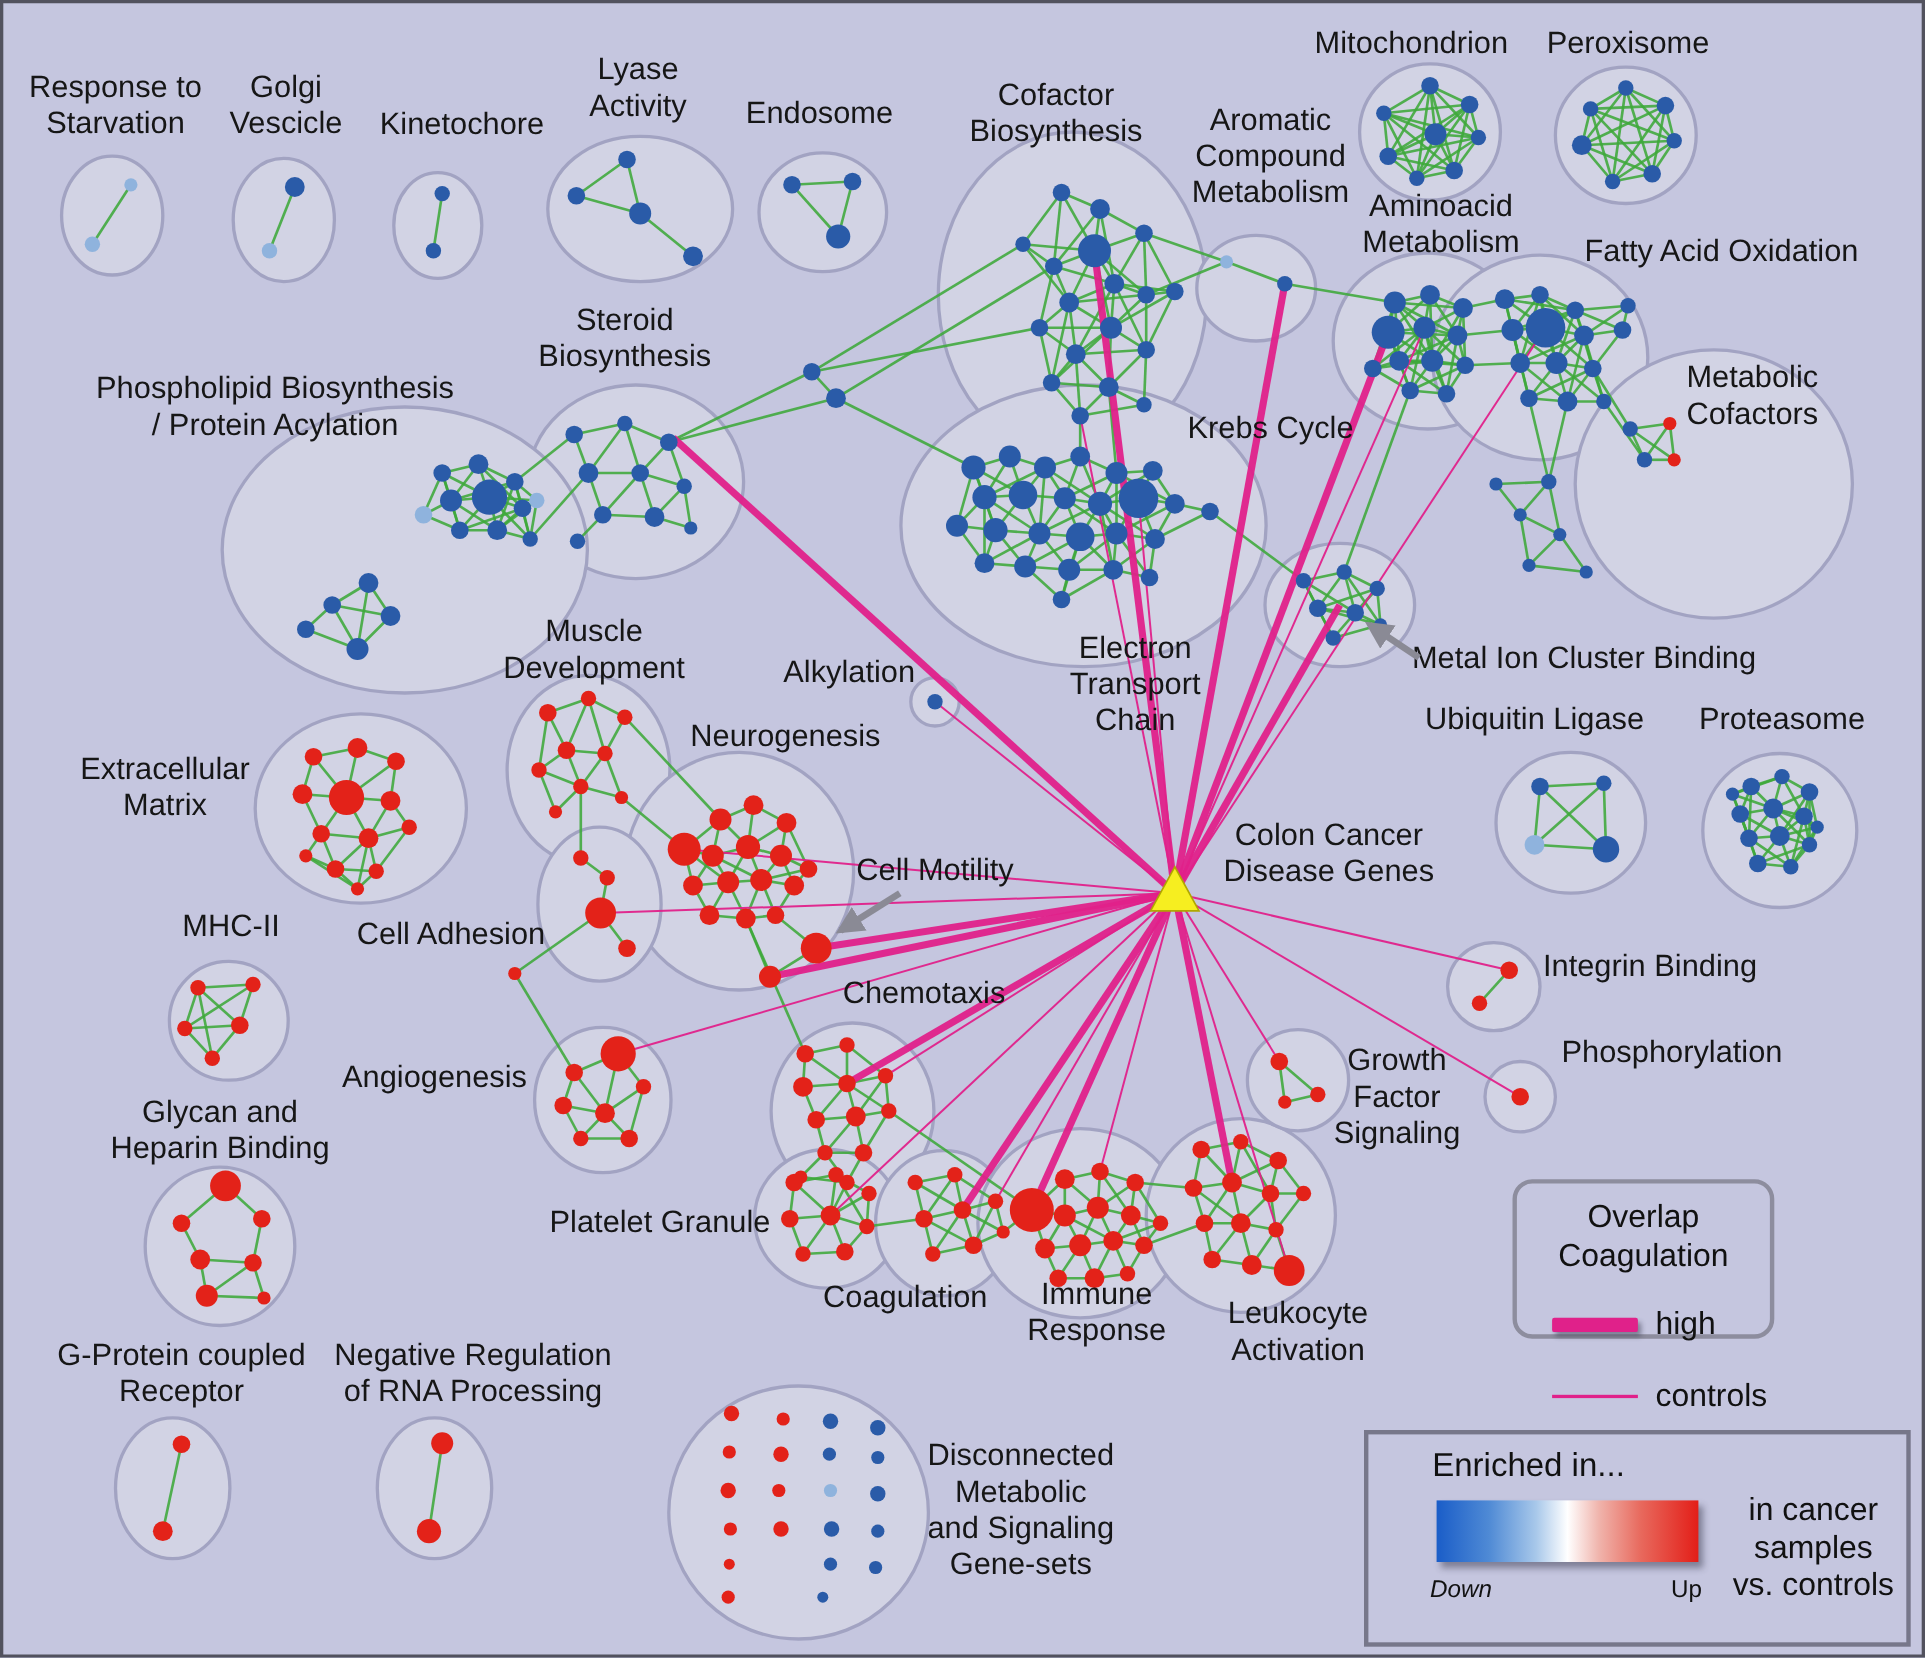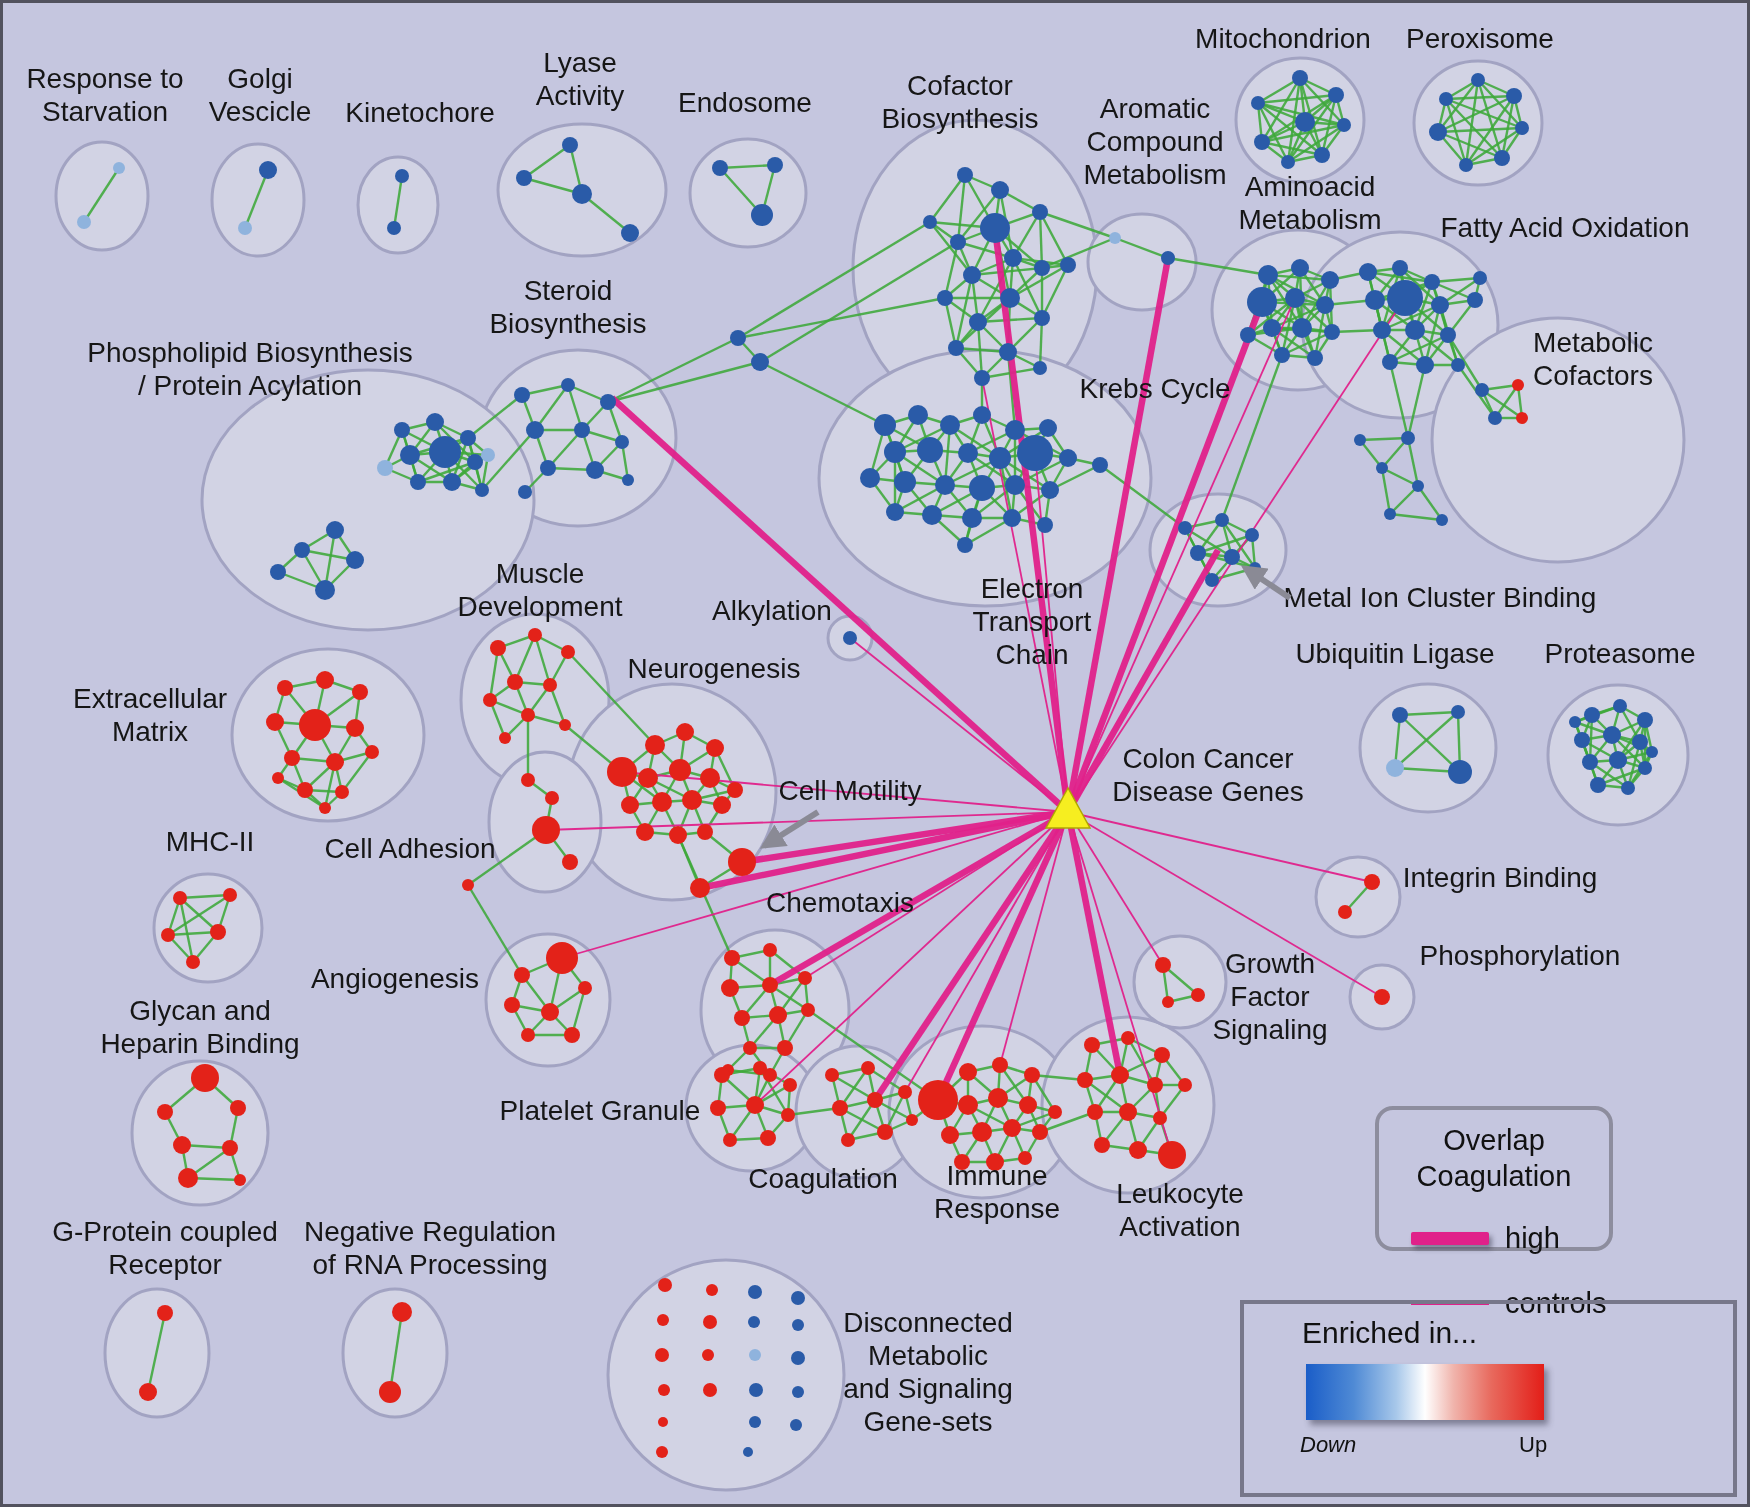--- a/index.html
+++ b/index.html
@@ -3,21 +3,21 @@
 <meta charset="utf-8">
 <style>
   html,body{margin:0;padding:0;background:#c5c6df;}
   #figure{position:relative;width:1750px;height:1507px;background:#c5c6df;overflow:hidden;
           box-shadow:inset 0 0 0 3px #52525e;font-family:"Liberation Sans",sans-serif;}
   #net{position:absolute;left:0;top:0;width:1750px;height:1507px;}
   .cl{fill:#d2d3e4;stroke:#a2a3c2;stroke-width:3;}
   .ge{stroke:#3da83a;stroke-width:2.4;stroke-opacity:.88;fill:none;}
   .lbl{font-family:"Liberation Sans",sans-serif;font-size:28px;fill:#161616;}
   .legend{position:absolute;color:#111;}
-  .legend-overlap{left:1375px;top:1072px;width:238px;height:145px;border:4px solid #8d8d9e;border-radius:18px;box-sizing:border-box;margin-top:34px;}
+  .legend-overlap{left:1375px;top:1072px;width:238px;height:145px;border:4px solid #8d8d9e;border-radius:18px;box-sizing:border-box;}
   .lo-title{padding-top:12px;text-align:center;font-size:29px;line-height:36px;}
   .lo-row{display:flex;align-items:center;gap:16px;padding-left:32px;margin-top:28px;}
   .lo-row+.lo-row{margin-top:32px;}
   .lo-bar{display:inline-block;background:#e0218a;}
   .lo-bar-high{width:78px;height:13px;border-radius:2px;box-shadow:3px 4px 5px rgba(40,40,60,.45);}
   .lo-bar-moderate{width:78px;height:3px;}
   .lo-label{font-size:29px;}
   .legend-enriched{left:1240px;top:1300px;width:497px;height:197px;border:4px solid #77778a;box-sizing:border-box;}
   .le-title{position:absolute;left:58px;top:12px;width:244px;font-size:30px;}
   .le-gradient{position:absolute;left:62px;top:60px;width:238px;height:56px;
@@ -1184,14 +1184,19 @@
       <span class="lo-bar lo-bar-moderate"></span>
       <span class="lo-label">controls</span>
     </div>
   </div>
 
   <div class="legend legend-enriched">
     <div class="le-title">Enriched in...</div>
     <div class="le-gradient"></div>
     <div class="le-down">Down</div>
     <div class="le-up">Up</div>
+    <div class="le-note">
+      <div>in cancer</div>
+      <div>samples</div>
+      <div>vs. controls</div>
+    </div>
   </div>
 </div>
 
 </body></html>

